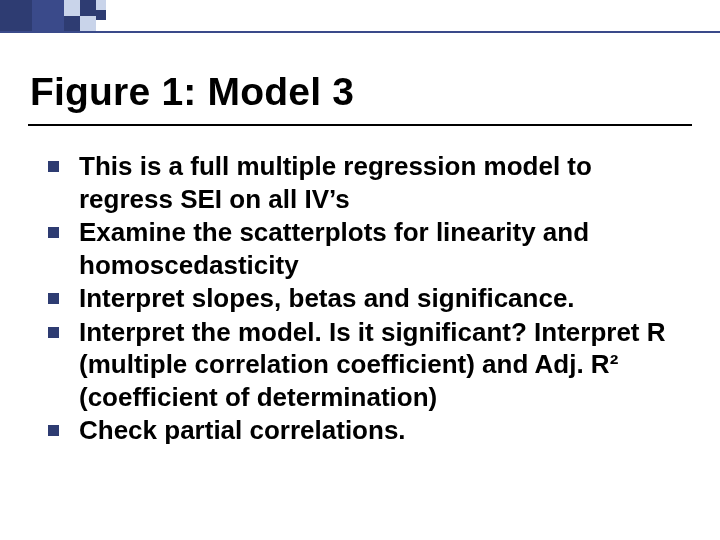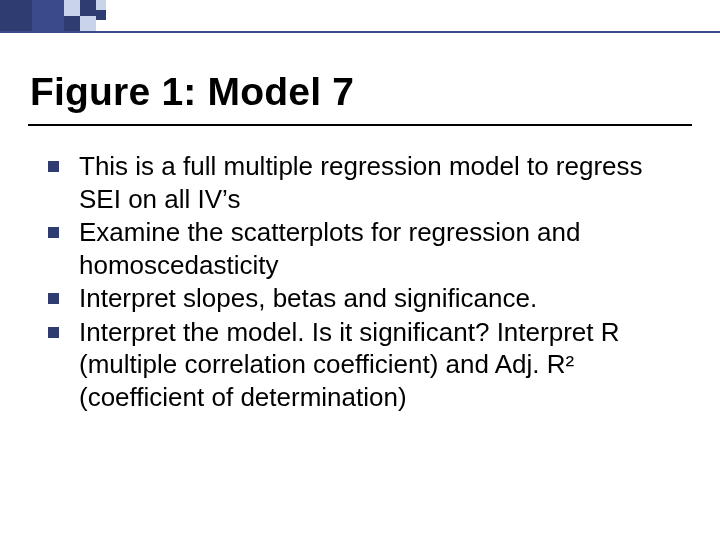--- a/index.html
+++ b/index.html
@@ -62,20 +62,21 @@
       position: absolute;
       top: 150px;
       left: 48px;
       right: 34px;
     }
     .item {
       display: flex;
       align-items: flex-start;
       margin-bottom: 1px;
       line-height: 1.25;
+      font-weight: bold;
     }
     .bullet {
       width: 11px;
       height: 11px;
       background: #2e3c72;
       flex: 0 0 11px;
       margin-top: 11px;
       margin-right: 20px;
     }
     .text {
@@ -95,33 +96,37 @@
       <span class="sq sq-med c-navy" style="position:absolute;left:16px;top:0"></span>
       <span class="sq sq-med c-navy" style="position:absolute;left:0;top:16px"></span>
       <span class="sq sq-med c-lt" style="position:absolute;left:16px;top:16px"></span>
       <span class="sq sq-sm c-lt" style="position:absolute;left:32px;top:0"></span>
       <span class="sq sq-sm c-navy" style="position:absolute;left:32px;top:10px"></span>
     </span>
   </div>
   <div class="top-line"></div>
 </div>
 
-<h1 class="title">Figure 1:  Model 7</h1>
+<h1 class="title">Figure 1:  Model 3</h1>
 <div class="rule"></div>
 
 <div class="content">
   <div class="item">
     <span class="bullet"></span>
     <span class="text">This is a full multiple regression model to regress SEI on all IV’s</span>
   </div>
   <div class="item">
     <span class="bullet"></span>
-    <span class="text">Examine the scatterplots for regression and homoscedasticity</span>
+    <span class="text">Examine the scatterplots for linearity and homoscedasticity</span>
   </div>
   <div class="item">
     <span class="bullet"></span>
     <span class="text">Interpret slopes, betas and significance.</span>
   </div>
   <div class="item">
     <span class="bullet"></span>
     <span class="text">Interpret the model. Is it significant? Interpret R (multiple correlation coefficient) and Adj. R² (coefficient of determination)</span>
   </div>
+  <div class="item">
+    <span class="bullet"></span>
+    <span class="text">Check partial correlations.</span>
+  </div>
 </div>
 
 </body></html>

